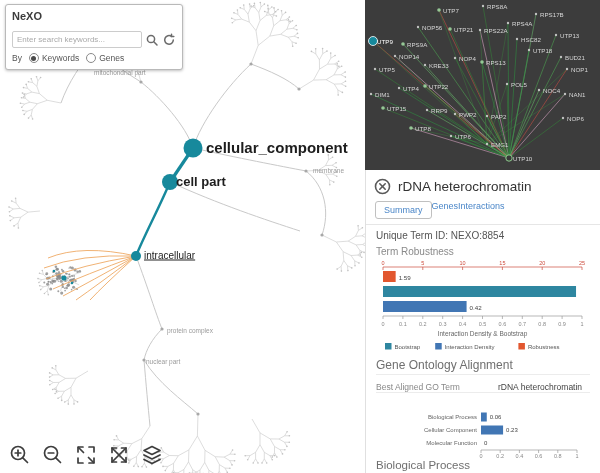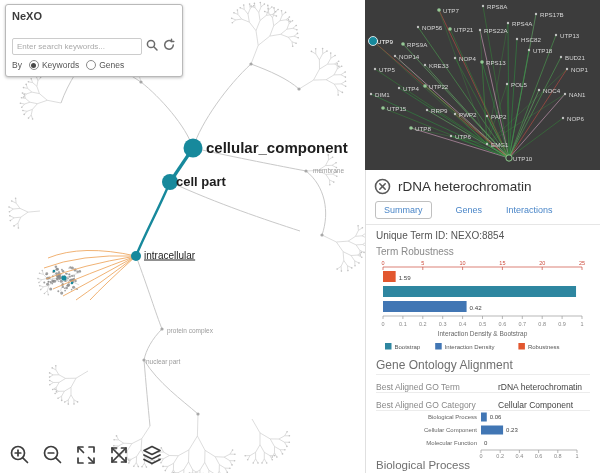--- a/index.html
+++ b/index.html
@@ -10,22 +10,22 @@
   #tree-panel{position:absolute;left:0;top:0;width:365px;height:473px;background:#fff;overflow:hidden}
   #tree-svg{position:absolute;left:0;top:0}
   .tree-label{position:absolute;transform:translateY(-50%);white-space:nowrap;cursor:pointer}
   .l-xl{font-size:15px;font-weight:600;color:#1d1d1d}
   .l-lg{font-size:13px;font-weight:600;color:#1d1d1d}
   .l-md{font-size:10px;color:#222}
   .l-sm{font-size:6.5px;color:#9b9b9b}
 
   
   #search-widget{position:absolute;left:5px;top:4px;width:178px;background:#fff;border:1px solid #b9b9b9;border-radius:3px;box-shadow:0 1px 3px rgba(0,0,0,.25);padding:5px 6px 6px 6px;box-sizing:border-box}
-  #app-title{font-size:11px;font-weight:bold;color:#3c3c3c;margin-bottom:16px}
-  .search-row{display:flex;gap:3px}
+  #app-title{font-size:11px;font-weight:bold;color:#3c3c3c;margin-bottom:9px}
+  .search-row{display:flex;align-items:center;gap:3px}
   #search-input{flex:1;height:15px;font-size:8px;border:1px solid #ccc;border-radius:2px;padding:0 4px;color:#555;min-width:0}
   #search-input::placeholder{color:#aaa}
   .sicon{width:14px;height:14px;display:inline-flex;cursor:pointer}
   .sicon svg{width:14px;height:14px;stroke:#6b6b6b;stroke-width:1.5;fill:none;stroke-linecap:round}
   .radio-row{display:flex;align-items:center;gap:7px;margin-top:5px;font-size:8.5px;color:#555}
   .radio-row label{display:flex;align-items:flex-start;gap:3px;cursor:pointer}
   .radio{width:8px;height:8px;border:1px solid #8a8a8a;border-radius:50%;display:inline-block;position:relative;background:#fff}
   .radio.checked::after{content:"";position:absolute;left:1.5px;top:1.5px;width:5px;height:5px;border-radius:50%;background:#4a4a4a}
 
   
@@ -36,21 +36,21 @@
   
   #network-panel{position:absolute;left:365px;top:0;width:235px;height:170px;background:#3c3c3c;overflow:hidden}
   #net-svg{position:absolute;left:0;top:0}
 
   
   #details-panel{position:absolute;left:365px;top:170px;width:235px;height:303px;background:#fff;border-left:1px solid #e0e0e0;box-sizing:border-box;overflow:hidden}
   .dheader{position:absolute;left:8px;top:8px;display:flex;align-items:center;gap:7px}
   #close-btn{width:17px;height:17px;cursor:pointer;display:inline-flex}
   #close-btn svg{width:17px;height:17px;stroke:#5a5a5a;stroke-width:1.6;fill:none;stroke-linecap:round}
   #term-title{font-size:13.5px;color:#333;font-weight:500}
-  .tabs{position:absolute;left:9px;top:31px;display:flex;align-items:center;gap:24px}
+  .tabs{position:absolute;left:9px;top:31px;display:flex;gap:0}
   .tab{font-size:9px;color:#4a86c8;cursor:pointer}
   .tab.active{border:1px solid #c0c0c0;border-radius:3px;padding:3px 8px;background:#fff}
   .divider{position:absolute;left:0;top:54px;width:100%;height:1px;background:#e6e6e6}
   .termid{position:absolute;left:10px;top:60px;font-size:10px;color:#555}
   .sec-h{position:absolute;left:10px;top:76px;font-size:10px;color:#8a8a8a}
   #robust-svg{position:absolute;left:11px;top:89px}
   .sec-h2{position:absolute;left:10px;top:188px;font-size:12px;color:#6f6f6f}
   .align-rows{position:absolute;left:10px;top:204px;width:214px}
   .arow{display:flex;align-items:flex-end;height:17px;border-top:1px solid #ececec;font-size:8.5px}
   .arow:last-child{border-bottom:1px solid #ececec}
@@ -704,24 +704,20 @@
         <text x="67.7" y="90" font-size="6" fill="#555" font-family="Liberation Sans, sans-serif">Interaction Density</text>
         <rect x="141.39999999999998" y="84" width="6.5" height="6.5" fill="#e2572f"></rect>
         <text x="150.89999999999998" y="90" font-size="6" fill="#555" font-family="Liberation Sans, sans-serif">Robustness</text>
       </svg>
     <div class="sec-h2">Gene Ontology Alignment</div>
     <div class="align-rows">
       <div class="arow">
         <span class="al">Best Aligned GO Term</span>
         <span class="av">rDNA heterochromatin</span>
       </div>
-      <div class="arow">
-        <span class="al">Best Aligned GO Category</span>
-        <span class="av">Cellular Component</span>
-      </div>
     </div>
     <svg id="go-svg" width="213" height="48" viewBox="0 0 213 48">
         <text x="100" y="9" font-size="6" fill="#666" text-anchor="end" font-family="Liberation Sans, sans-serif">Biological Process</text>
         <rect x="104" y="2.5" width="5.76" height="9" fill="#4176b4"></rect>
         <text x="112.76" y="9" font-size="6" fill="#444" font-family="Liberation Sans, sans-serif">0.06</text>
         <text x="100" y="22" font-size="6" fill="#666" text-anchor="end" font-family="Liberation Sans, sans-serif">Cellular Component</text>
         <rect x="104" y="15.5" width="22.080000000000002" height="9" fill="#4176b4"></rect>
         <text x="129.07999999999998" y="22" font-size="6" fill="#444" font-family="Liberation Sans, sans-serif">0.23</text>
         <text x="100" y="35" font-size="6" fill="#666" text-anchor="end" font-family="Liberation Sans, sans-serif">Molecular Function</text>
         <text x="107" y="35" font-size="6" fill="#444" font-family="Liberation Sans, sans-serif">0</text>

